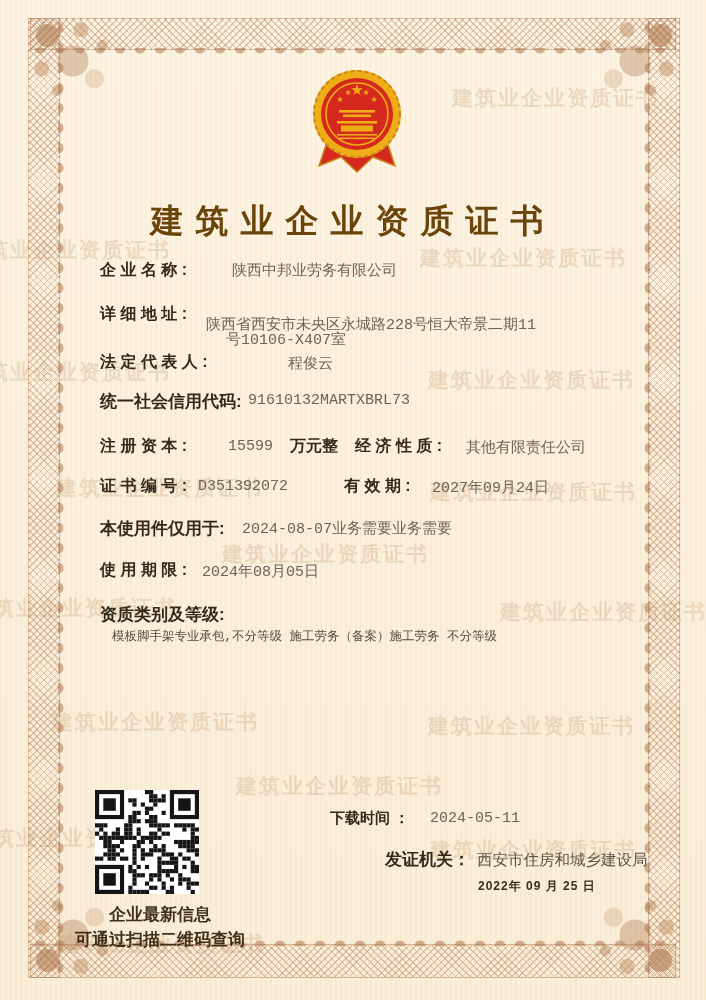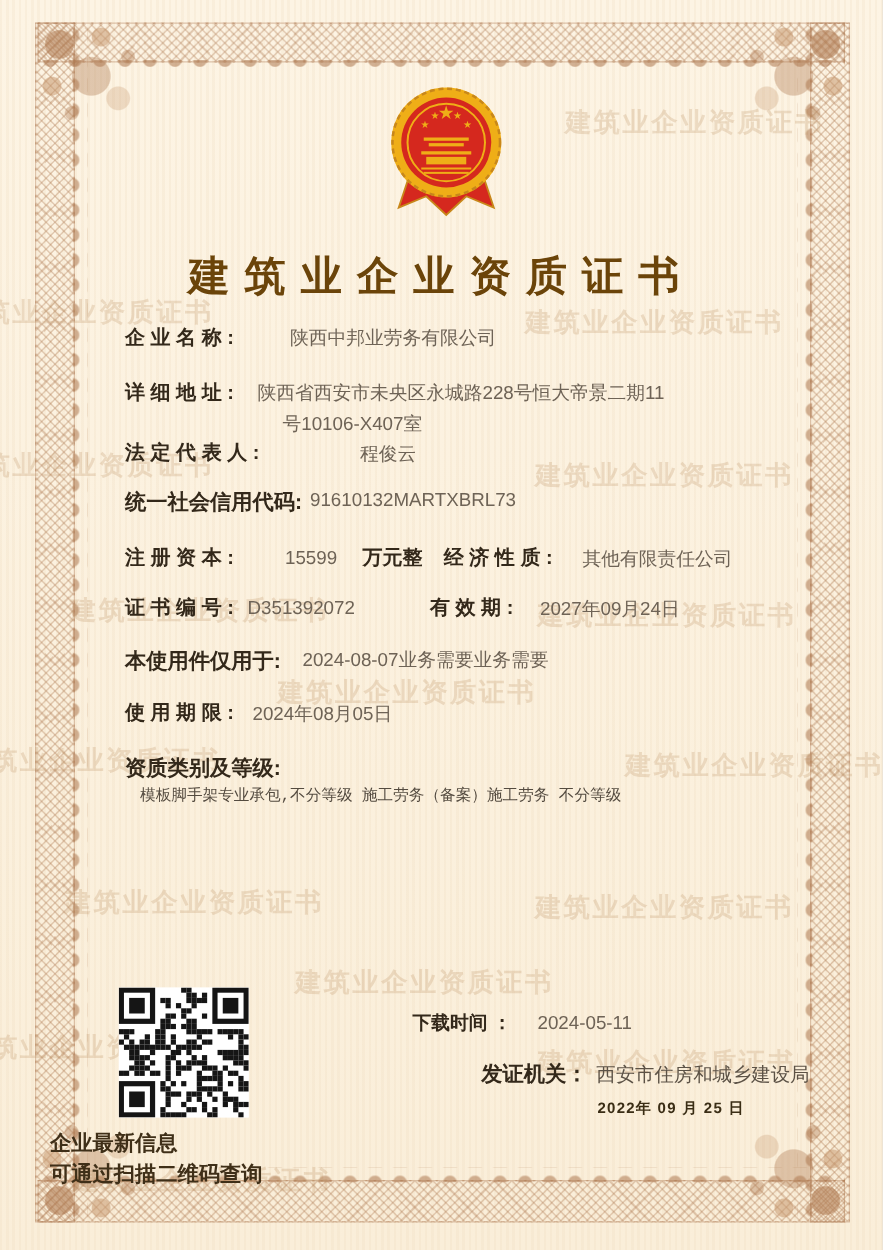--- a/index.html
+++ b/index.html
@@ -57,26 +57,26 @@
       color:rgba(191,148,99,.26);white-space:nowrap;}
   
   .emblem{position:absolute;left:310px;top:68px;width:94px;height:110px;}
   
   .abs{position:absolute;white-space:nowrap;}
   .title{left:0;right:0;text-align:center;top:199px;
     font-size:33px;font-weight:bold;letter-spacing:12px;color:#6b4409;
     font-family:"Liberation Sans",sans-serif;}
   .label{font-weight:bold;color:#33281a;font-size:16px;}
   .label-lg{font-weight:bold;color:#33281a;font-size:17px;}
-  .value{font-family:Liberation Sans, sans-serif;color:#6e6356;font-size:15px;}
+  .value{font-family:Liberation Mono, monospace;color:#6e6356;font-size:15px;}
   .value-sm{font-family:Liberation Mono, monospace;color:#544b40;font-size:12.5px;}
   
   .qr{position:absolute;left:95px;top:790px;width:104px;height:104px;background:#fff;}
   .qr svg{display:block;}
-  .qr-caption{position:absolute;left:40px;width:240px;text-align:left;
+  .qr-caption{position:absolute;left:40px;width:240px;text-align:center;
     font-weight:bold;color:#3f2f18;font-size:17px;}
   .cap1{top:903px;} .cap2{top:928px;}
   .issue-date{font-weight:bold;color:#3a2d15;font-size:12px;letter-spacing:1px;}
 </style>
 </head>
 <body>
 
 <div class="cert">
 
   <div class="band band-h band-top"></div>
@@ -132,21 +132,21 @@
       <rect x="29" y="69.5" width="36" height="1.6" fill="#efae17"></rect>
     </svg>
   </div>
 
   <div class="abs title">建筑业企业资质证书</div>
 
   <span class="abs label" style="left:100px;top:260px;">企 业 名 称 :</span>
   <span class="abs value" style="left:232px;top:261px;">陕西中邦业劳务有限公司</span>
 
   <span class="abs label" style="left:100px;top:304px;">详 细 地 址 :</span>
-  <span class="abs value" style="left:206px;top:305px;">陕西省西安市未央区永城路228号恒大帝景二期11</span>
+  <span class="abs value" style="left:206px;top:315px;">陕西省西安市未央区永城路228号恒大帝景二期11</span>
   <span class="abs value" style="left:208px;top:330px;margin-left:18px;">号10106-X407室</span>
 
   <span class="abs label" style="left:100px;top:352px;">法 定 代 表 人 :</span>
   <span class="abs value" style="left:248px;top:354px;margin-left:40px;">程俊云</span>
 
   <span class="abs label-lg" style="left:100px;top:390px;">统一社会信用代码:</span>
   <span class="abs value" style="left:248px;top:392px;">91610132MARTXBRL73</span>
 
   <span class="abs label" style="left:100px;top:436px;">注 册 资 本 :</span>
   <span class="abs value" style="left:228px;top:438px;">15599</span>

